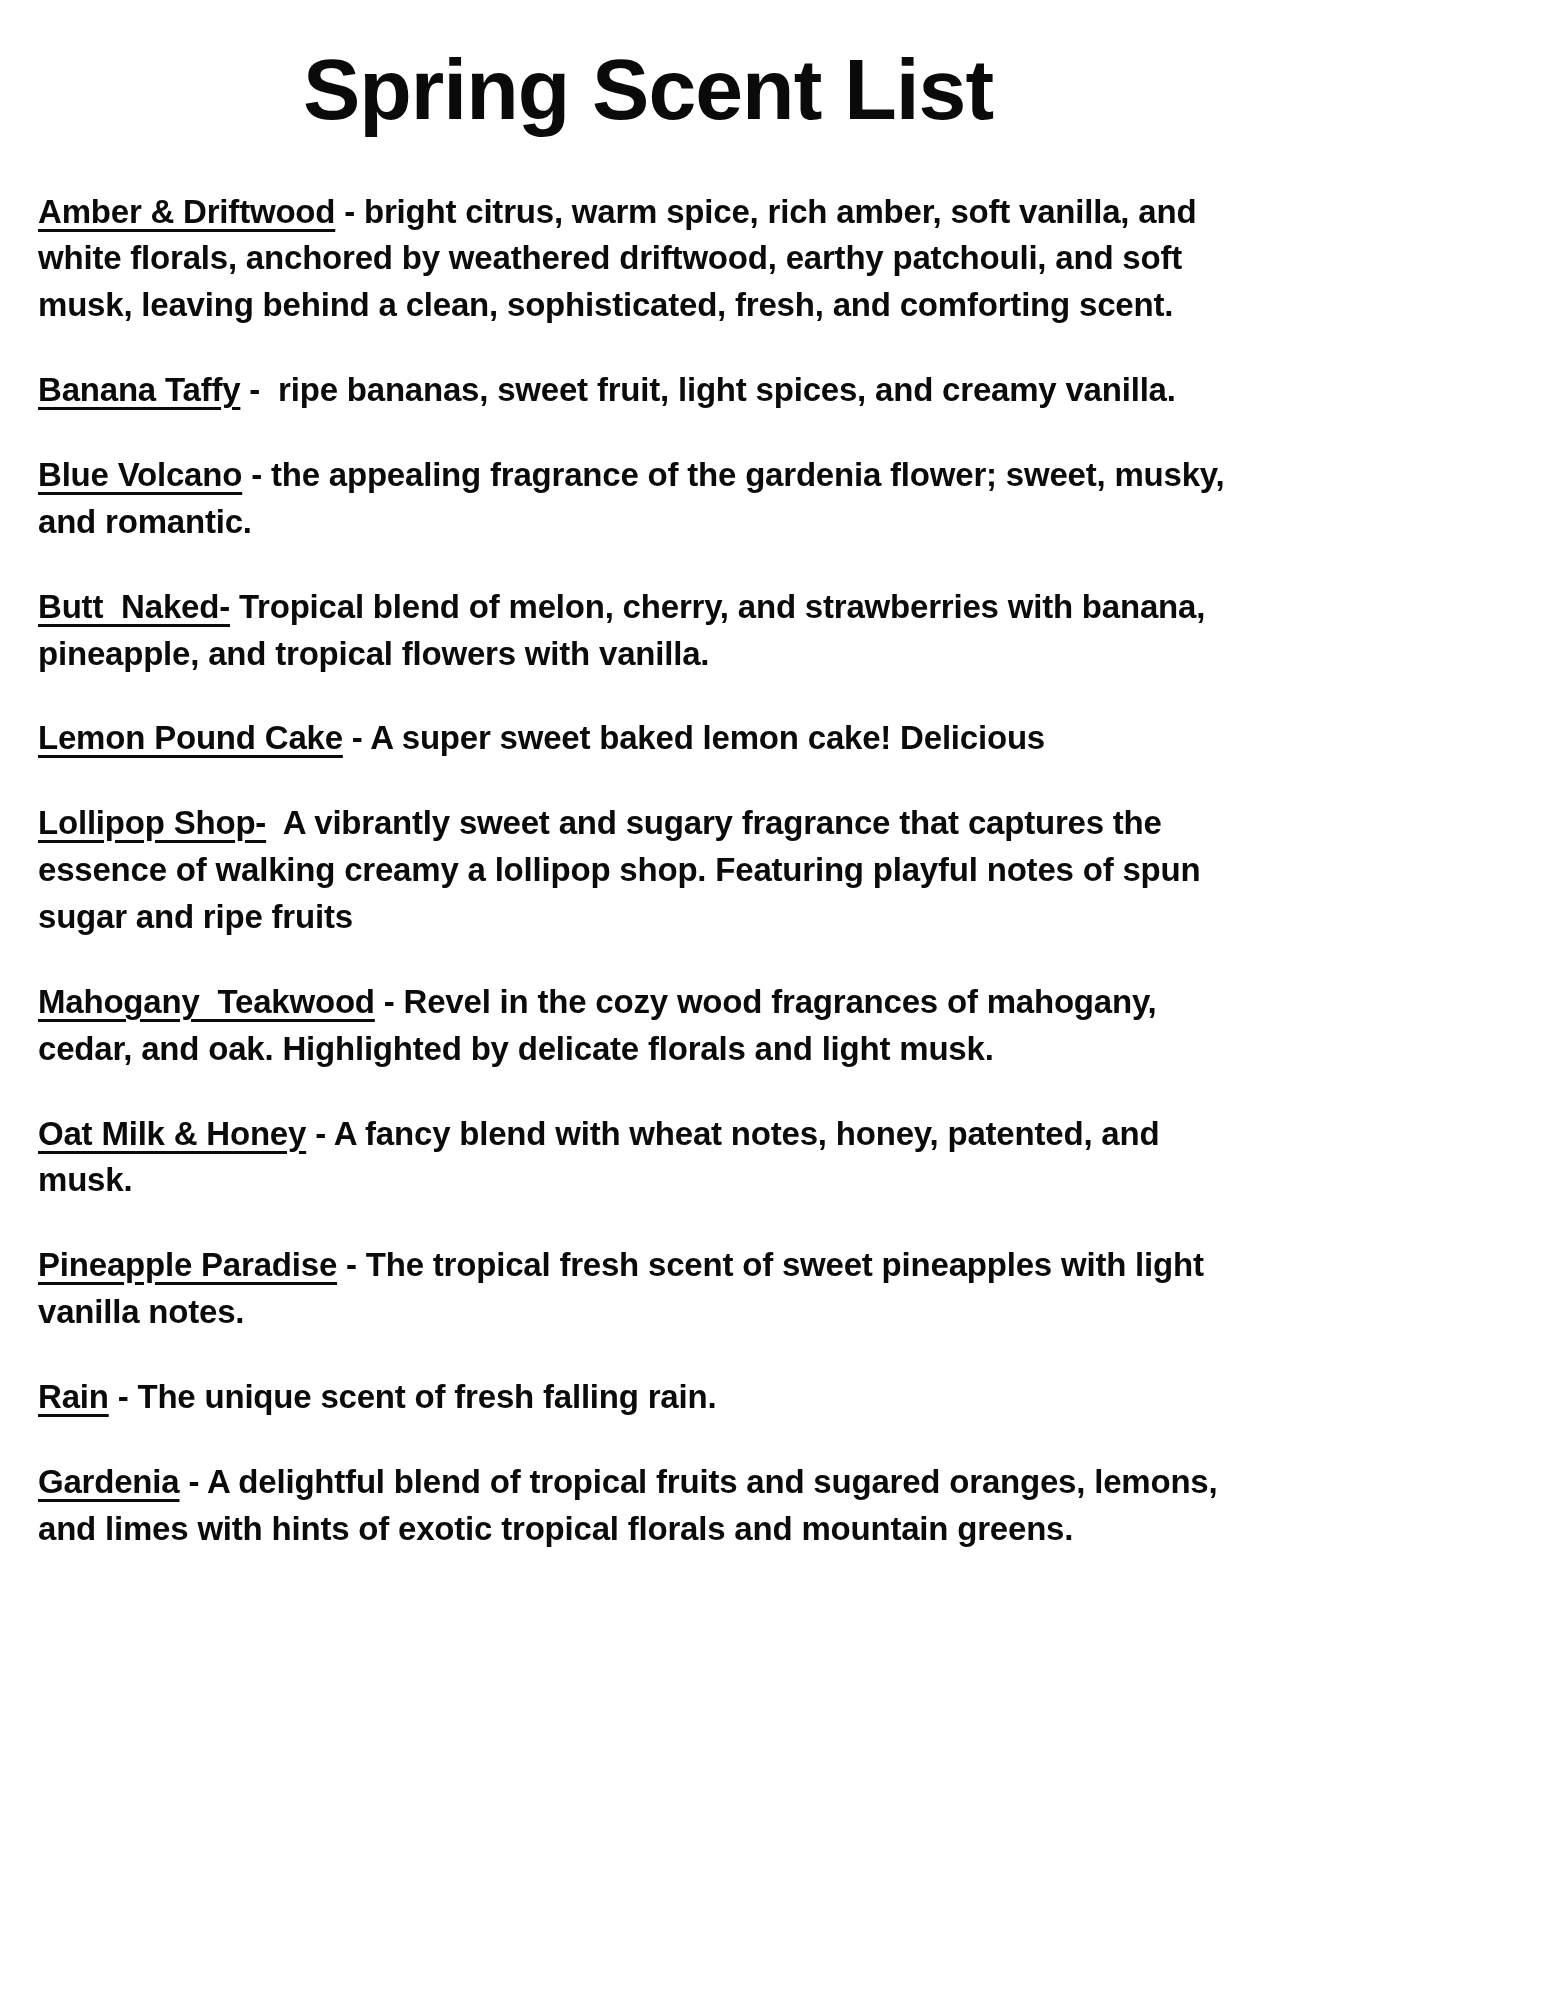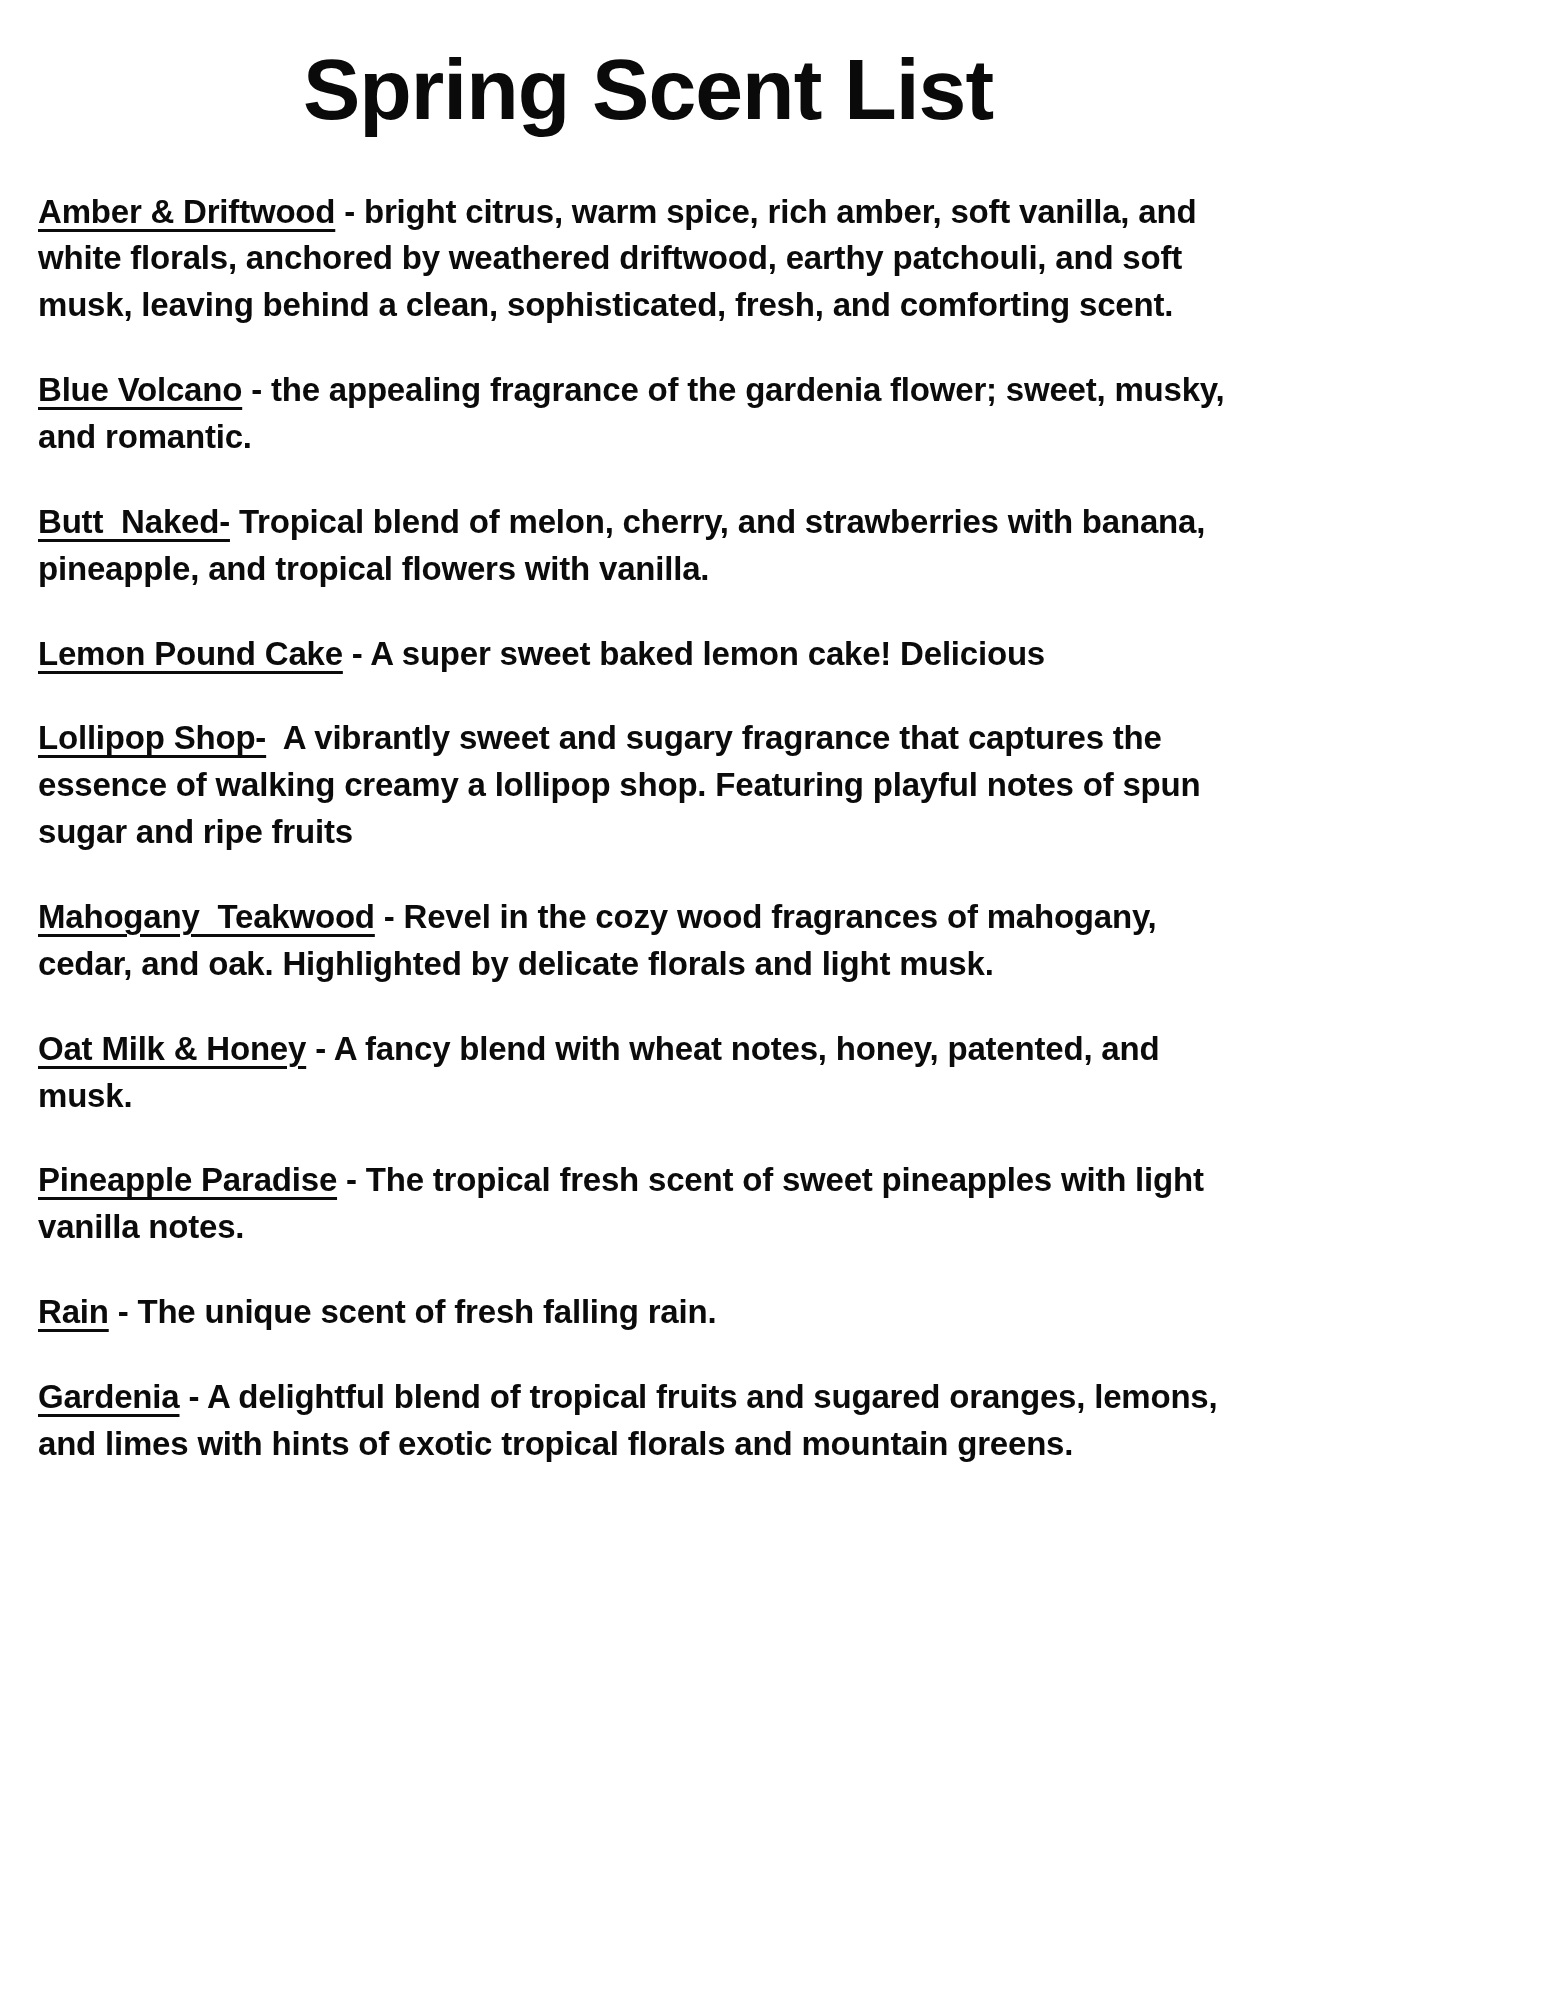--- a/index.html
+++ b/index.html
@@ -45,20 +45,21 @@
     text-underline-offset: 6px;
   }
 </style>
 </head>
 <body>
 
 <div class="page">
   <h1 class="doc-title">Spring Scent List</h1>
   <div class="scent-list" id="scent-list">
       <p class="scent"><span class="scent-name">Amber &amp; Driftwood</span><span class="scent-sep"> - </span><span class="scent-desc">bright citrus, warm spice, rich amber, soft vanilla, and white florals, anchored by weathered driftwood, earthy patchouli, and soft musk, leaving behind a clean, sophisticated, fresh, and comforting scent.</span></p>
+      <p class="scent"><span class="scent-name">Banana Taffy</span><span class="scent-sep"> -  </span><span class="scent-desc">ripe bananas, sweet fruit, light spices, and creamy vanilla.</span></p>
       <p class="scent"><span class="scent-name">Blue Volcano</span><span class="scent-sep"> - </span><span class="scent-desc">the appealing fragrance of the gardenia flower; sweet, musky, and romantic.</span></p>
       <p class="scent"><span class="scent-name">Butt  Naked-</span><span class="scent-sep"> </span><span class="scent-desc">Tropical blend of melon, cherry, and strawberries with banana, pineapple, and tropical flowers with vanilla.</span></p>
       <p class="scent"><span class="scent-name">Lemon Pound Cake</span><span class="scent-sep"> - </span><span class="scent-desc">A super sweet baked lemon cake! Delicious</span></p>
       <p class="scent"><span class="scent-name">Lollipop Shop-</span><span class="scent-sep">  </span><span class="scent-desc">A vibrantly sweet and sugary fragrance that captures the essence of walking creamy a lollipop shop. Featuring playful notes of spun sugar and ripe fruits</span></p>
       <p class="scent"><span class="scent-name">Mahogany  Teakwood</span><span class="scent-sep"> - </span><span class="scent-desc">Revel in the cozy wood fragrances of mahogany, cedar, and oak. Highlighted by delicate florals and light musk.</span></p>
       <p class="scent"><span class="scent-name">Oat Milk &amp; Honey</span><span class="scent-sep"> - </span><span class="scent-desc">A fancy blend with wheat notes, honey, patented, and musk.</span></p>
       <p class="scent"><span class="scent-name">Pineapple Paradise</span><span class="scent-sep"> - </span><span class="scent-desc">The tropical fresh scent of sweet pineapples with light vanilla notes.</span></p>
       <p class="scent"><span class="scent-name">Rain</span><span class="scent-sep"> - </span><span class="scent-desc">The unique scent of fresh falling rain.</span></p>
       <p class="scent"><span class="scent-name">Gardenia</span><span class="scent-sep"> - </span><span class="scent-desc">A delightful blend of tropical fruits and sugared oranges, lemons, and limes with hints of exotic tropical florals and mountain greens.</span></p>
     </div>

